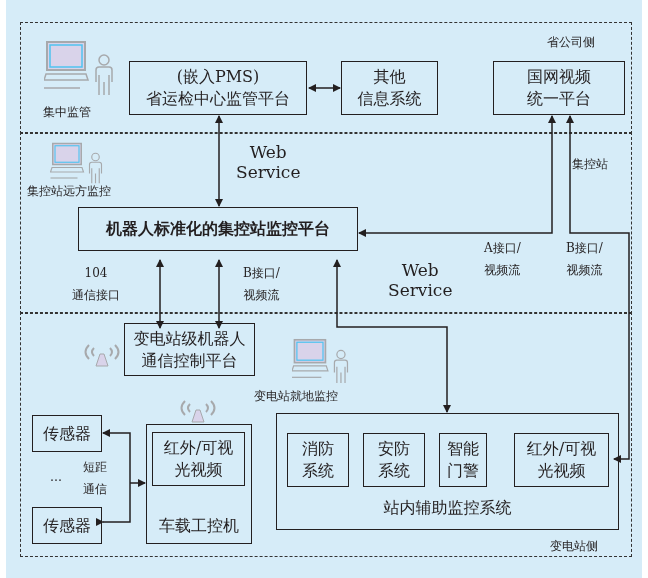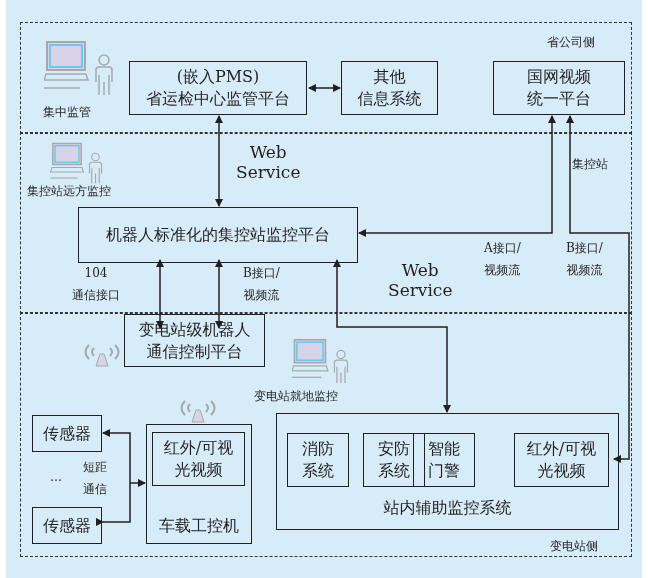--- a/index.html
+++ b/index.html
@@ -71,25 +71,25 @@
       <span>信息系统</span>
     </div>
 </div>
 <div class="box" style="left:493px;top:61px;width:132px;height:54px;">
   <div>
       <span>国网视频</span>
       <span>统一平台</span>
     </div>
 </div>
 
-<div class="box" style="left:78px;top:207px;width:280px;height:56px;">
+<div class="box" style="left:78px;top:207px;width:280px;height:44px;font-weight:bold;">
   <span>机器人标准化的集控站监控平台</span>
 </div>
 
-<div class="box" style="left:124px;top:314px;width:141px;height:53px;">
+<div class="box" style="left:124px;top:323px;width:131px;height:53px;">
   <div>
       <span>变电站级机器人</span>
       <span>通信控制平台</span>
     </div>
 </div>
 <div class="box" style="left:32px;top:415px;width:70px;height:37px;">
   <span>传感器</span>
 </div>
 <div class="box" style="left:32px;top:507px;width:70px;height:37px;">
   <span>传感器</span>
@@ -114,21 +114,21 @@
       <span>消防</span>
       <span>系统</span>
     </div>
 </div>
 <div class="box" style="left:363px;top:433px;width:62px;height:54px;">
   <div>
       <span>安防</span>
       <span>系统</span>
     </div>
 </div>
-<div class="box" style="left:413px;top:433px;width:62px;height:54px;">
+<div class="box" style="left:439px;top:433px;width:48px;height:54px;">
   <div>
       <span>智能</span>
       <span>门警</span>
     </div>
 </div>
 <div class="box" style="left:514px;top:433px;width:95px;height:54px;">
   <div>
       <span>红外/可视</span>
       <span>光视频</span>
     </div>

